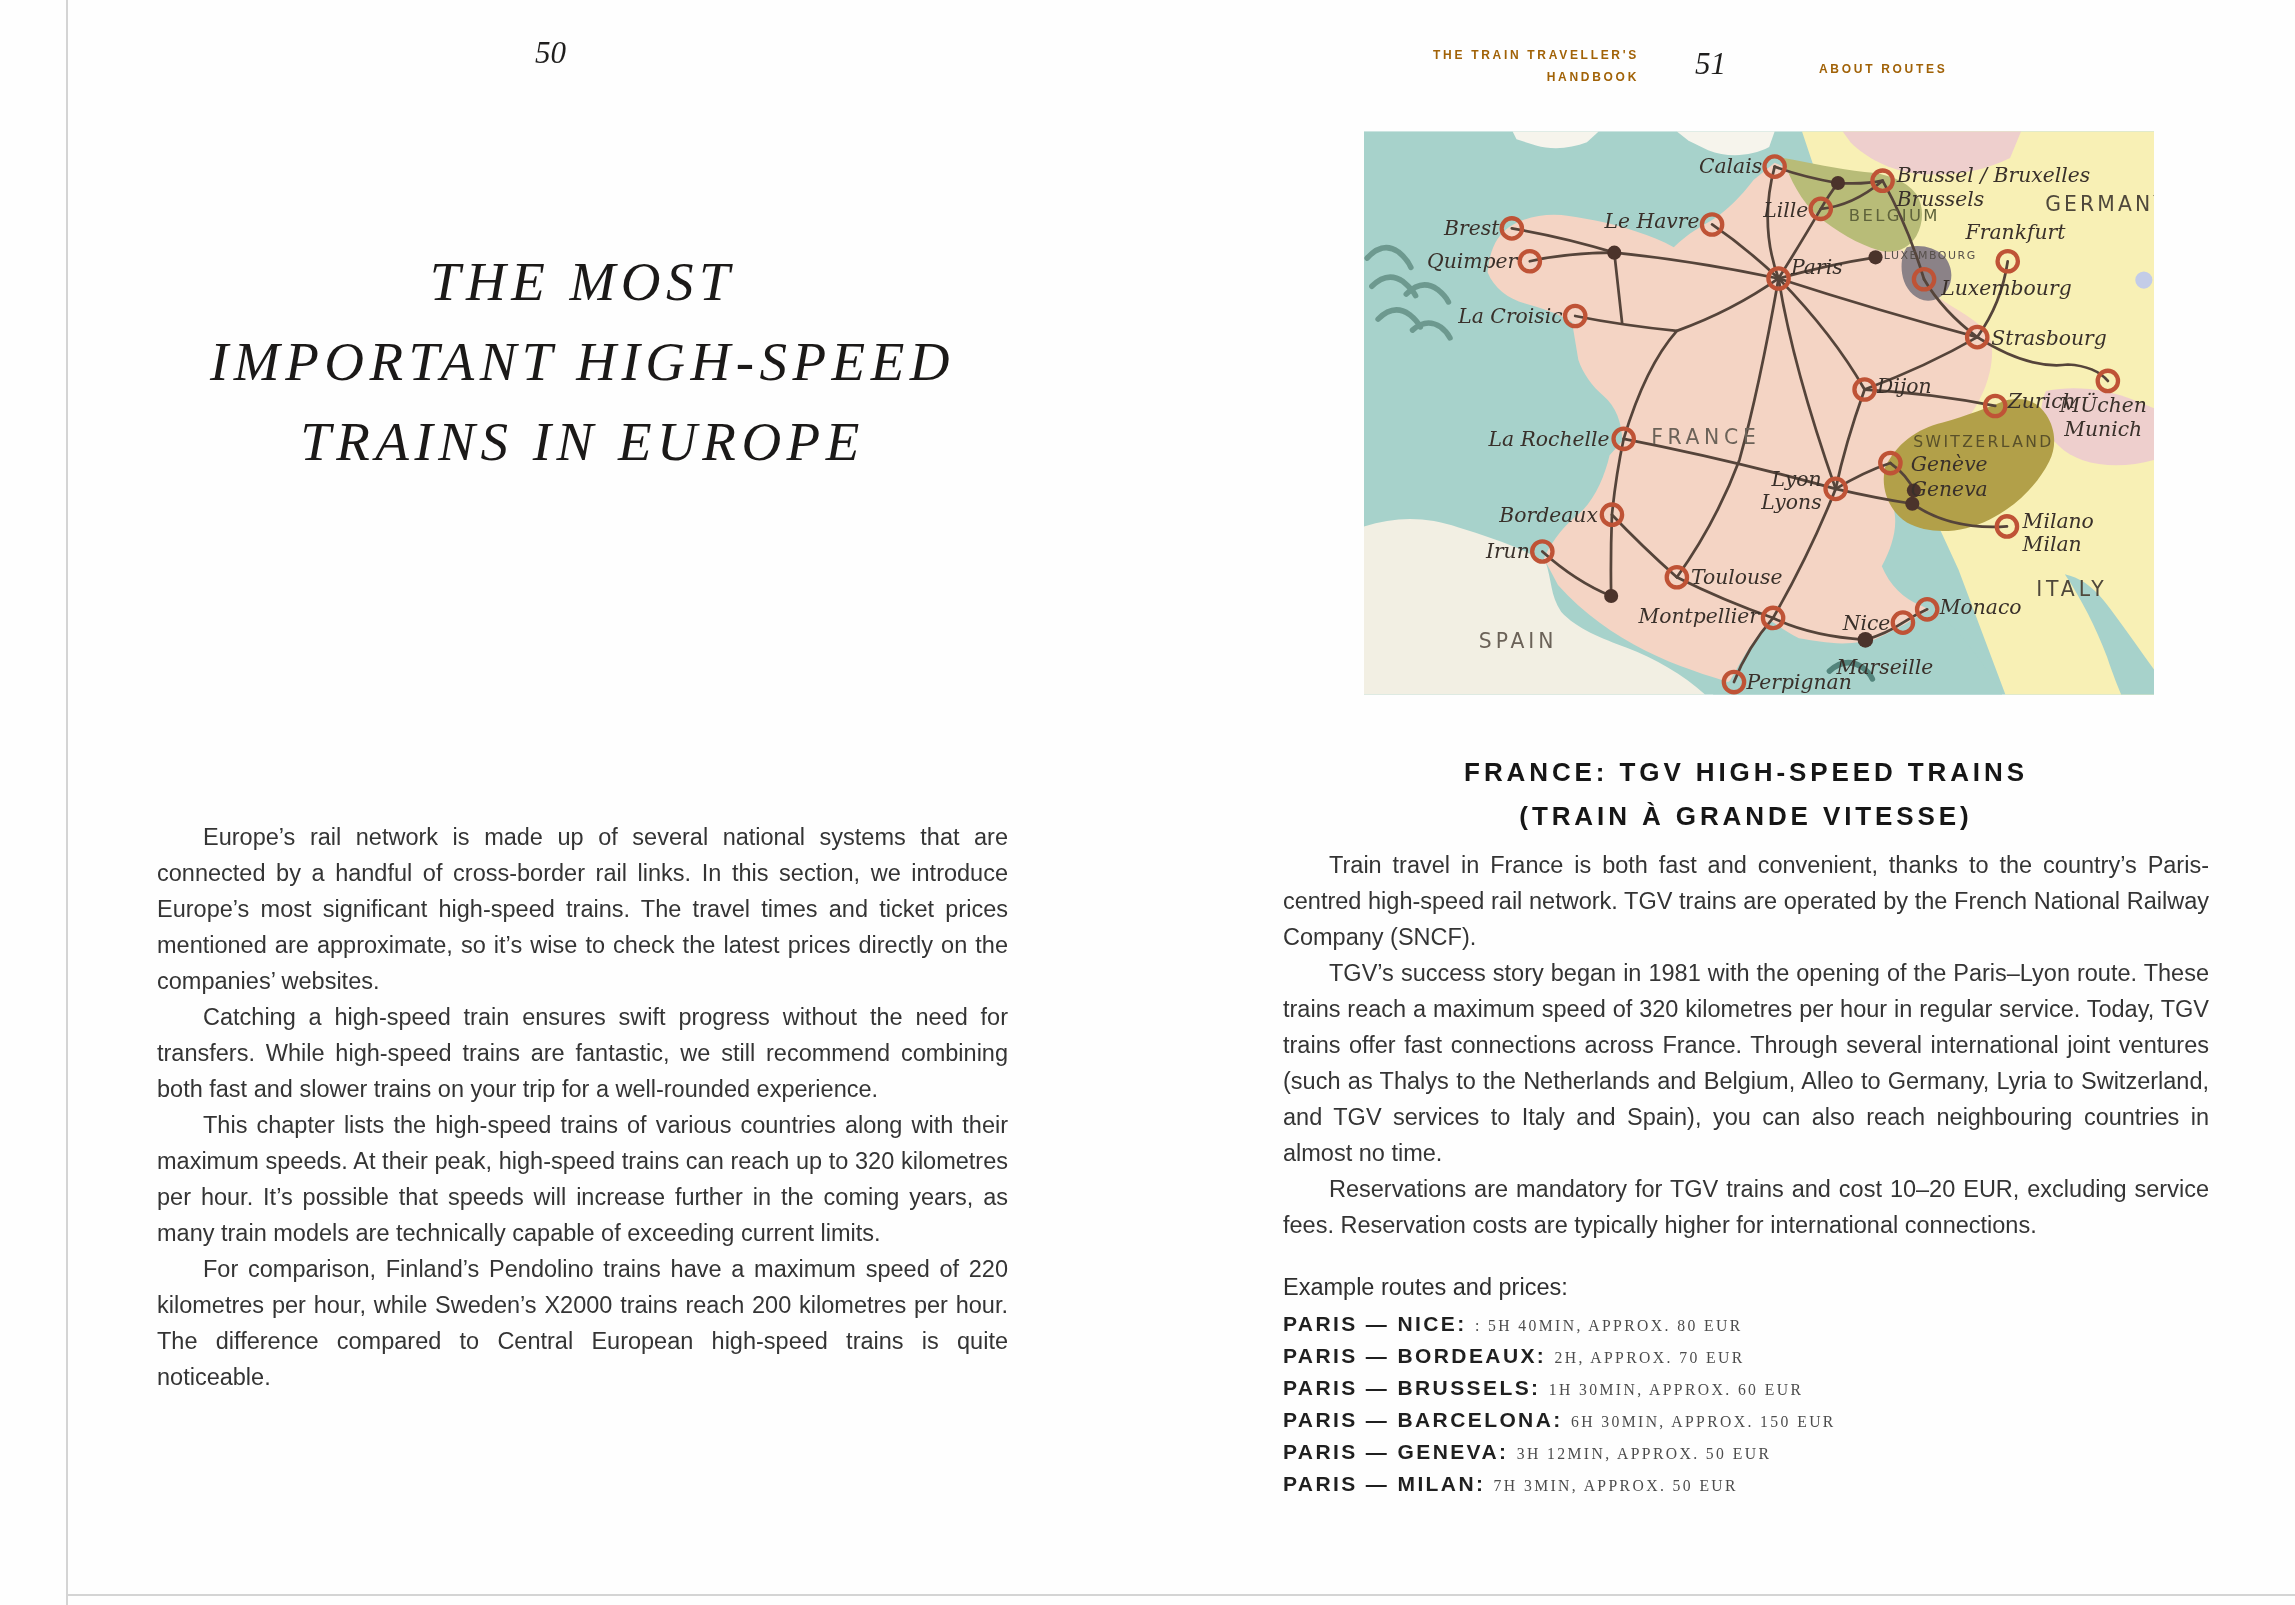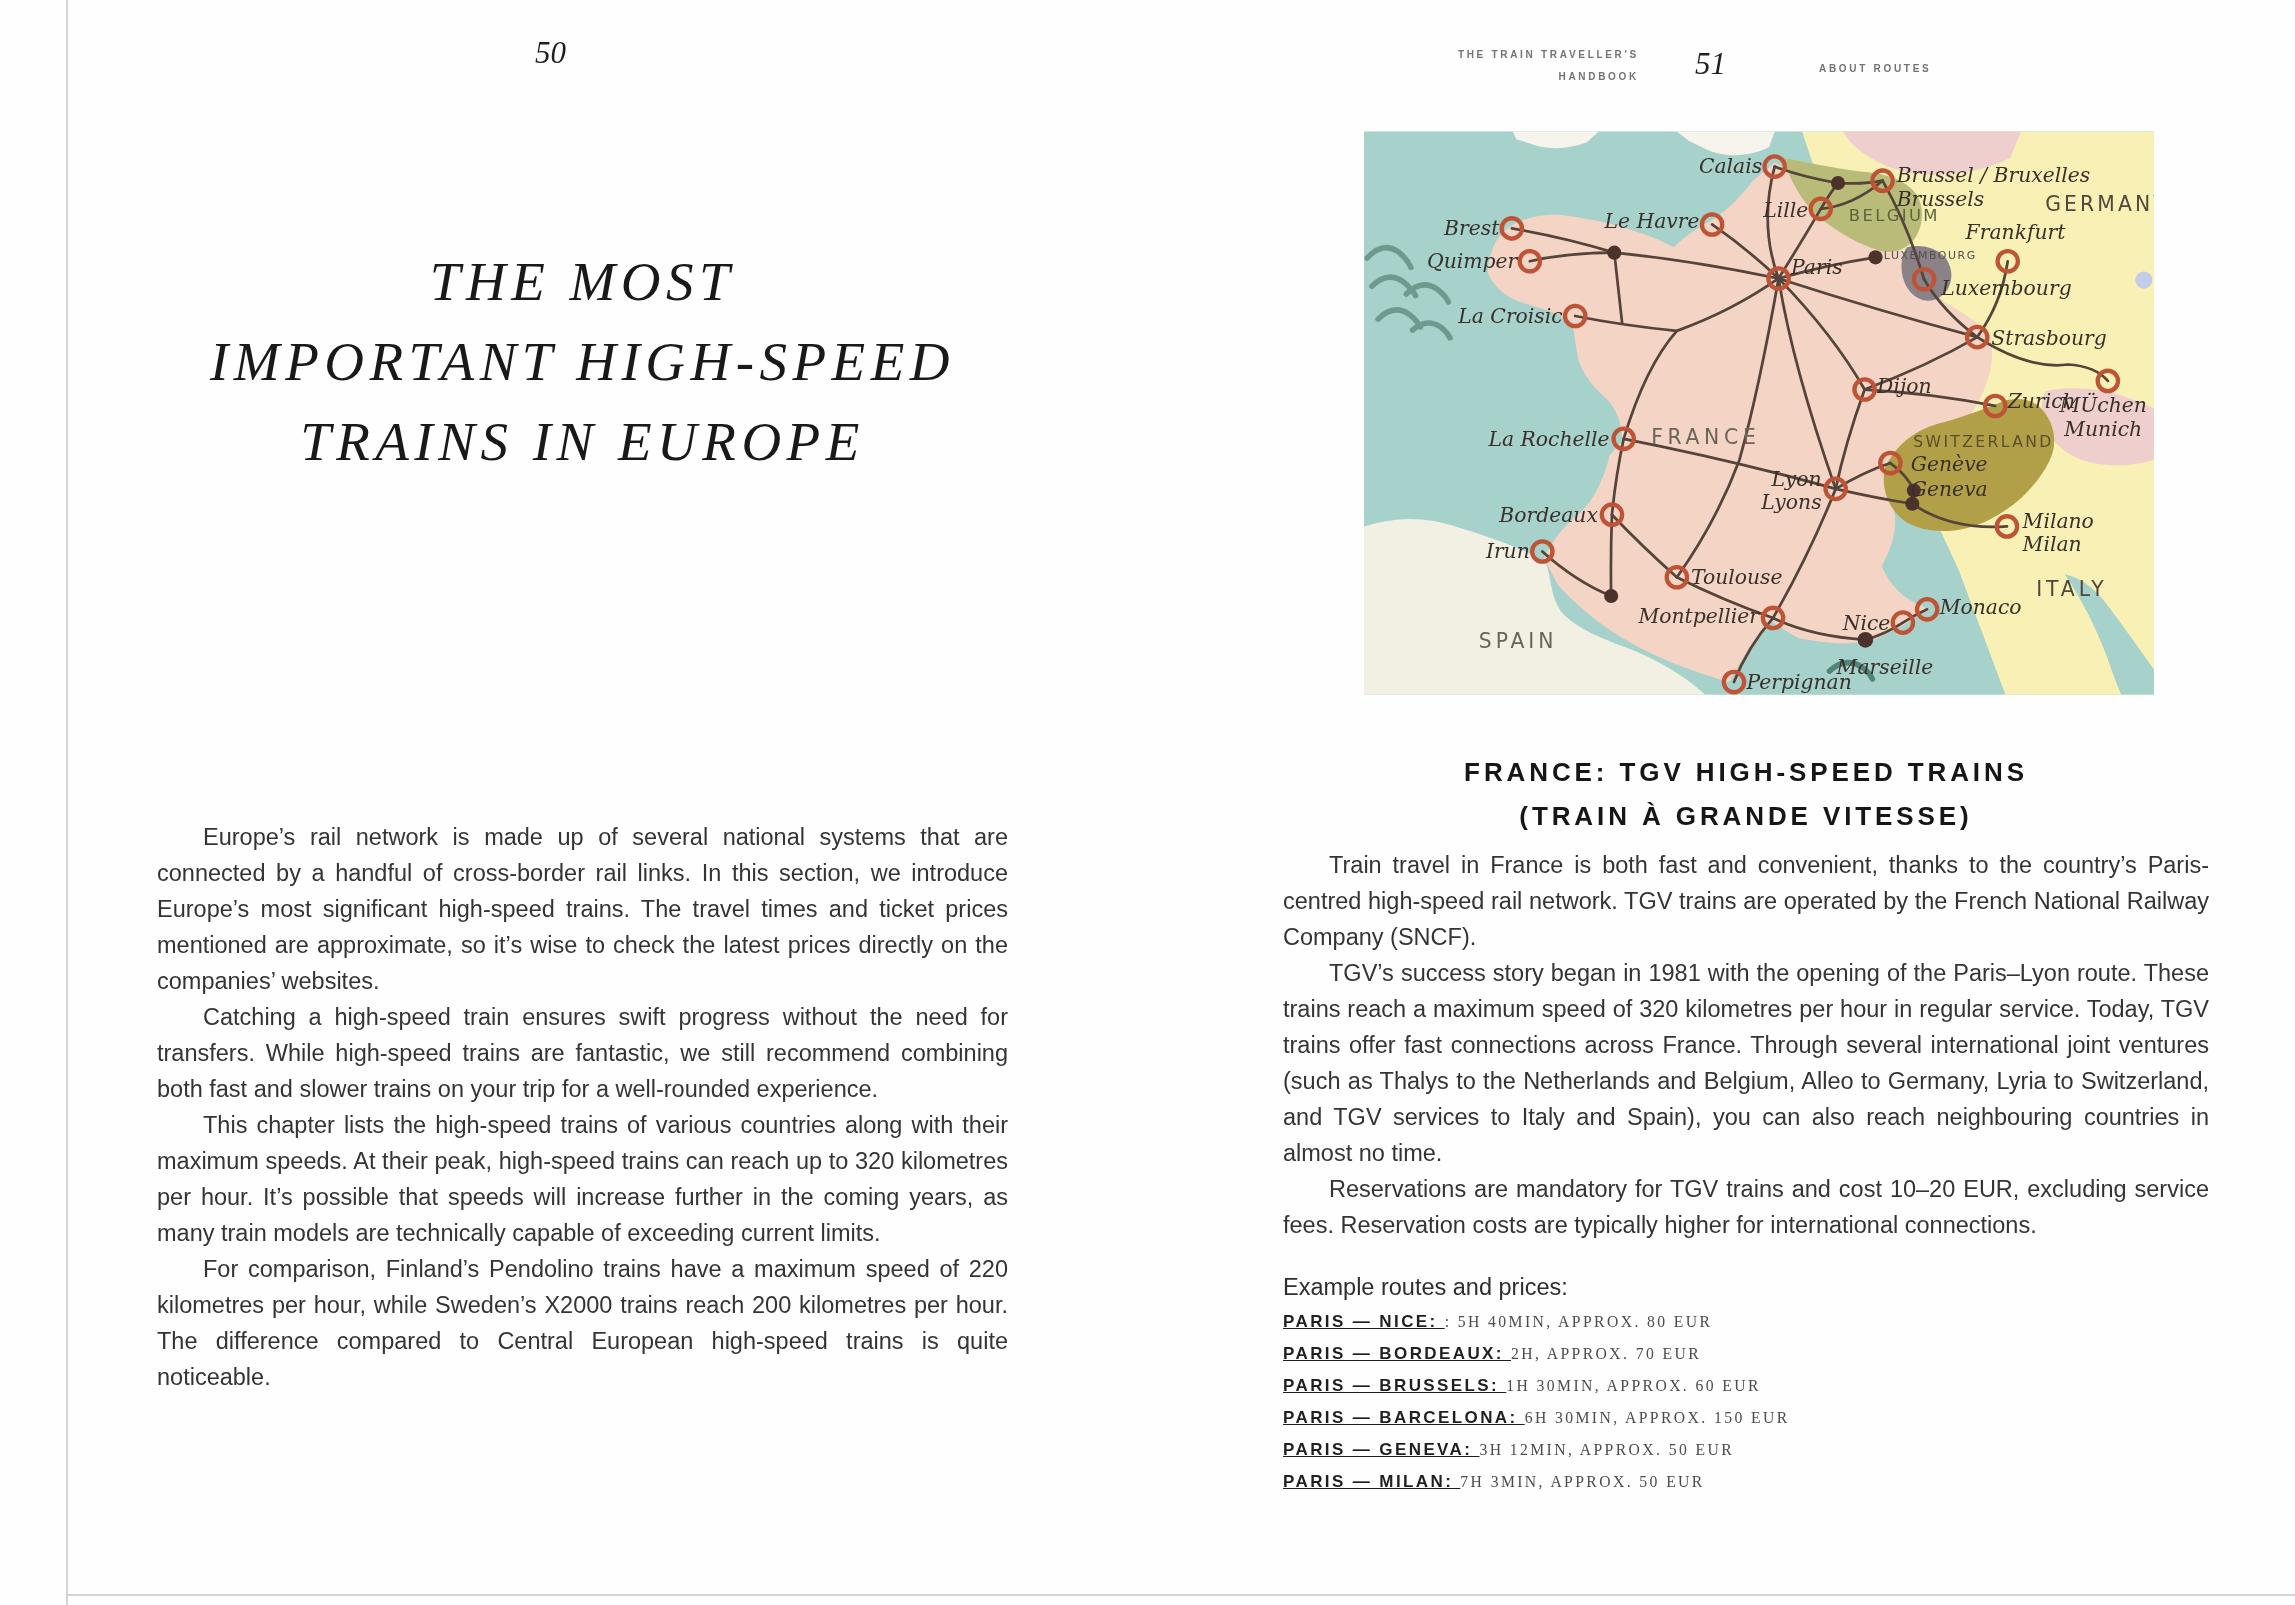--- a/index.html
+++ b/index.html
@@ -6,22 +6,22 @@
   .sheet {
     position:relative; width:2295px; height:1605px; background:#fefefe;
     font-family:"Liberation Sans", sans-serif; overflow:hidden;
   }
   .edge { position:absolute; background:#d4d4d4; }
   .page-num {
     position:absolute; font-family:"Liberation Serif", serif; font-style:italic;
     font-size:31px; color:#1f1e1d; text-align:left;
   }
   .hdr-small {
-    position:absolute; font-weight:700; font-size:10px; letter-spacing:2.7px;
-    color:#737373; line-height:22px;
+    position:absolute; font-weight:700; font-size:12px; letter-spacing:2.7px;
+    color:#a16207; line-height:22px;
   }
   .title-block { position:absolute; left:157px; top:242px; width:851px; }
   .title-line {
     font-family:"Liberation Serif", serif; font-style:italic; font-size:55px;
     letter-spacing:5.5px; line-height:80px; text-align:center; color:#1b1918;
     white-space:nowrap;
   }
   .body-col { position:absolute; }
   .body-col p {
     margin:0; text-indent:46px; font-size:23.5px; line-height:36px;
@@ -30,21 +30,21 @@
   .sec-head-block { position:absolute; left:1283px; top:750px; width:926px; }
   .sec-head {
     font-weight:700; font-size:26px; letter-spacing:3.9px; text-align:center;
     color:#161616; line-height:44px; white-space:nowrap;
   }
   .routes-intro {
     position:absolute; left:1283px; top:1274px; font-size:23.5px; color:#2e2e2e;
   }
   .routes-list { position:absolute; left:1283px; top:1312px; width:926px; }
   .route-row { height:32px; white-space:nowrap; }
-  .route-label { font-weight:700; font-size:17px; letter-spacing:2.4px; color:#1f1f1f;text-decoration:underline; }
+  .route-label { font-weight:700; font-size:21px; letter-spacing:2.4px; color:#1f1f1f; }
   .route-value { font-size:15.7px; letter-spacing:2.4px; color:#4c4c4c;font-family:Liberation Serif, serif; }
   .map-wrap { position:absolute; left:1328px; top:131px; width:672px; height:564px;margin-left:36px; }
   svg text { user-select:none; }
   .city-label { font-family:"DejaVu Serif", serif; font-style:italic; fill:#39302a; }
   .country-label { font-family:"DejaVu Sans", sans-serif; font-weight:500; }
 </style>
 </head>
 <body>
 
 <div class="sheet">

